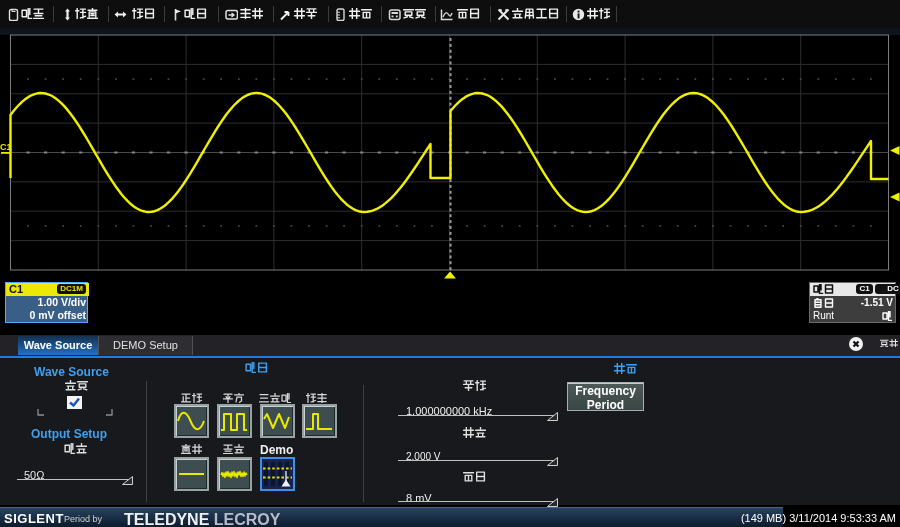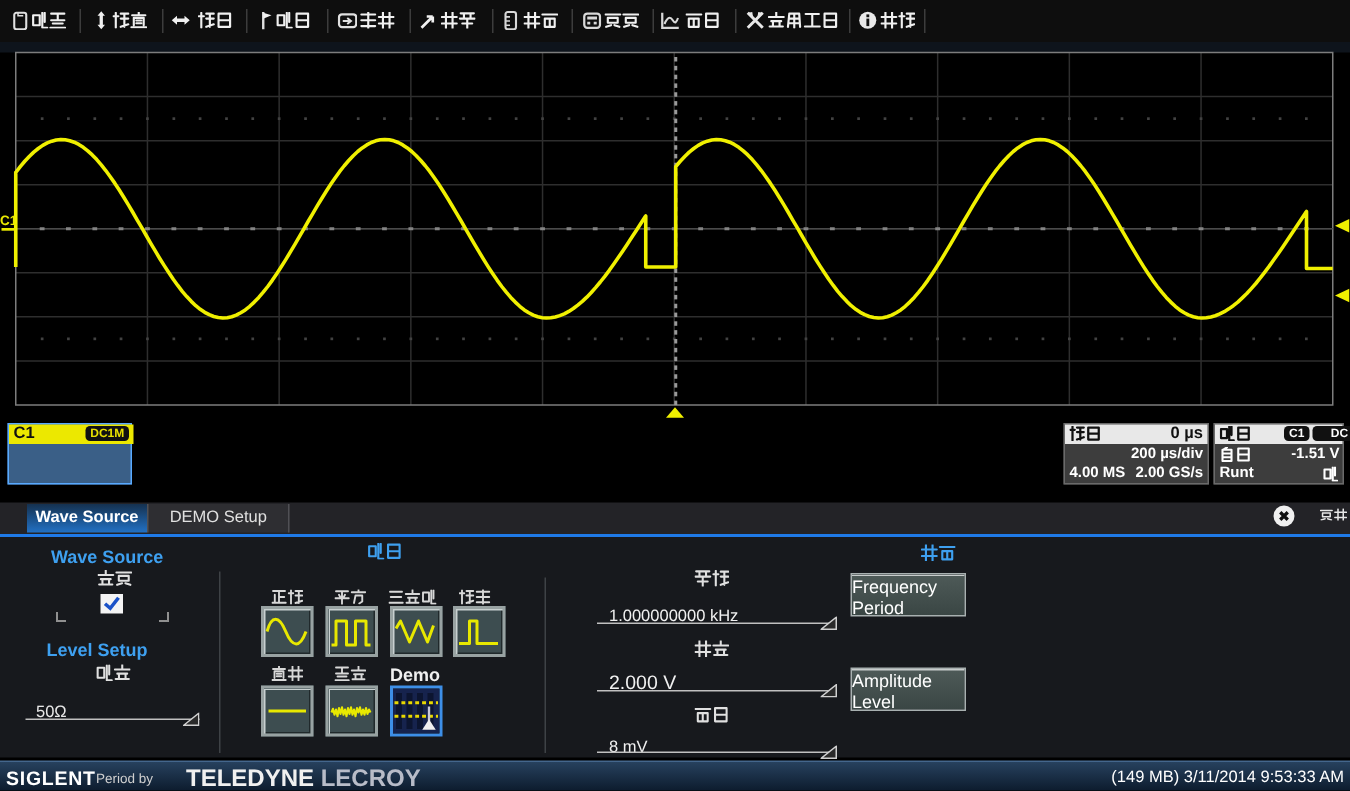--- a/index.html
+++ b/index.html
@@ -1,17 +1,17 @@
 <!DOCTYPE html>
 <html><head><meta charset="utf-8"><style>
 *{margin:0;padding:0;box-sizing:border-box}
 body{width:900px;height:527px;background:#000;font-family:"Liberation Sans",sans-serif;overflow:hidden}
 .a{position:absolute}
 .wb{width:35px;height:34px;border:2px solid #98a2a2;background:#3d4d50;box-shadow:inset 1px 1px 0 #c8d0d0, inset -1px -1px 0 #20292b}
-.btn{background:linear-gradient(#4e5a58,#3a4644);border:1px solid #a8b0b0;box-shadow:inset 0 1px 0 #c8cccc;color:#fff;font-size:12px;font-weight:normal;text-align:left;line-height:14px;padding-top:1px}
+.btn{background:linear-gradient(#4e5a58,#3a4644);border:1px solid #a8b0b0;box-shadow:inset 0 1px 0 #c8cccc;color:#fff;font-size:12px;font-weight:bold;text-align:center;line-height:14px;padding-top:1px}
 </style></head><body>
 <div class="a" style="left:0;top:0;width:900px;height:527px;background:#000">
 <div class="a" style="left:0;top:28px;width:900px;height:6.5px;background:#0e141c"></div>
     <svg class="a" style="left:0;top:0" width="900" height="527" viewBox="0 0 900 527">
       <line x1="98.3" y1="35" x2="98.3" y2="270" stroke="#2e2e2e"></line>
       <line x1="186.1" y1="35" x2="186.1" y2="270" stroke="#2e2e2e"></line>
       <line x1="273.9" y1="35" x2="273.9" y2="270" stroke="#2e2e2e"></line>
       <line x1="361.7" y1="35" x2="361.7" y2="270" stroke="#2e2e2e"></line>
       <line x1="449.5" y1="35" x2="449.5" y2="270" stroke="#2e2e2e"></line>
       <line x1="537.3" y1="35" x2="537.3" y2="270" stroke="#2e2e2e"></line>
@@ -345,53 +345,41 @@
       <div class="a" style="left:435px;top:6px;width:1px;height:16px;background:#3c3c3c"></div>
       <div class="a" style="left:490px;top:6px;width:1px;height:16px;background:#3c3c3c"></div>
       <div class="a" style="left:566px;top:6px;width:1px;height:16px;background:#3c3c3c"></div>
       <div class="a" style="left:616px;top:6px;width:1px;height:16px;background:#3c3c3c"></div>
     </div>
     <div class="a" style="left:5px;top:282px;width:83px;height:41px;border:1px solid #59aaff;background:#3a5f87">
       <div class="a" style="left:0;top:0;width:83px;height:13px;background:#ece800">
         <span class="a" style="left:3px;top:0px;font-weight:bold;font-size:11px;color:#111">C1</span>
         <span class="a" style="left:51px;top:1px;width:29px;height:10px;background:#111;border-radius:3px;color:#e8e000;font-size:8px;font-weight:bold;text-align:center;line-height:10px">DC1M</span>
       </div>
-    </div>
-    <div class="a" style="left:709px;top:282px;width:97px;height:41px;background:#3d3d3d;border:1px solid #6a6a6a">
-      <div class="a" style="left:0;top:0;width:95px;height:13px;background:#e8e8e8">
-        <span class="a" style="left:3px;top:1px">
-          <svg style="display:block;margin-top:0px" width="21" height="10" viewBox="0 0 21 10" fill="none" stroke="#111" stroke-width="1.50" stroke-linecap="round">
-            <path transform="translate(0.0,0)" d="M2.0 0.5L2.0 9.5M0.5 2.5L3.5 2.5M5.0 1.0L9.5 1.0M5.0 4.0L9.5 4.0M7.2 1.0L7.2 9.0M5.0 9.0L9.5 7.5"></path>
-            <path transform="translate(11.0,0)" d="M1.5 1.0L8.5 1.0M1.5 1.0L1.5 9.0M8.5 1.0L8.5 9.0M1.5 9.0L8.5 9.0M1.5 5.0L8.5 5.0"></path>
-          </svg>
-        </span>
-        <span class="a" style="left:0;top:0px;width:92px;text-align:right;color:#111;font-size:11px;font-weight:bold">0 µs</span>
-      </div>
-      <div class="a" style="left:0;top:13px;width:92px;text-align:right;color:#fff;font-size:10px;font-weight:bold;line-height:13px">200 µs/div<br>2.00 GS/s</div>
-      <div class="a" style="left:3px;top:26px;color:#fff;font-size:10px;font-weight:bold;line-height:13px">4.00 MS</div>
+      <div class="a" style="left:0;top:13px;width:80px;text-align:right;color:#fff;font-size:10.5px;font-weight:bold;line-height:13px">1.00 V/div<br>0 mV offset</div>
     </div>
     <div class="a" style="left:809px;top:282px;width:87px;height:41px;background:#3d3d3d;border:1px solid #6a6a6a">
       <div class="a" style="left:0;top:0;width:85px;height:13px;background:#e8e8e8">
         <span class="a" style="left:3px;top:1px">
           <svg style="display:block;margin-top:0px" width="21" height="10" viewBox="0 0 21 10" fill="none" stroke="#111" stroke-width="1.50" stroke-linecap="round">
             <path transform="translate(0.0,0)" d="M1.0 2.0L5.0 2.0M1.0 2.0L1.0 8.0M5.0 2.0L5.0 8.0M1.0 8.0L5.0 8.0M6.5 0.5L6.5 9.5M6.5 9.5L9.5 9.5M8.0 0.5L8.0 6.0"></path>
             <path transform="translate(11.0,0)" d="M1.5 1.0L8.5 1.0M1.5 1.0L1.5 9.0M8.5 1.0L8.5 9.0M1.5 9.0L8.5 9.0M1.5 5.0L8.5 5.0"></path>
           </svg>
         </span>
         <span class="a" style="left:46px;top:1px;width:17px;height:10px;background:#111;border-radius:3px;color:#fff;font-size:8px;font-weight:bold;text-align:center;line-height:10px">C1</span>
         <span class="a" style="left:65px;top:1px;width:36px;height:10px;background:#111;border-radius:3px;color:#fff;font-size:8px;font-weight:bold;text-align:center;line-height:10px">DC</span>
       </div>
       <div class="a" style="left:3px;top:15px">
         <svg style="display:block;margin-top:0px" width="21" height="10" viewBox="0 0 21 10" fill="none" stroke="#fff" stroke-width="1.40" stroke-linecap="round">
           <path transform="translate(0.0,0)" d="M5.0 0.2L3.0 1.5M2.0 1.8L8.0 1.8M2.0 1.8L2.0 9.3M8.0 1.8L8.0 9.3M2.0 4.3L8.0 4.3M2.0 6.8L8.0 6.8M2.0 9.3L8.0 9.3"></path>
           <path transform="translate(11.0,0)" d="M1.5 1.0L8.5 1.0M1.5 1.0L1.5 9.0M8.5 1.0L8.5 9.0M1.5 9.0L8.5 9.0M1.5 5.0L8.5 5.0"></path>
         </svg>
       </div>
       <div class="a" style="left:0;top:13px;width:83px;text-align:right;color:#fff;font-size:10px;font-weight:bold;line-height:13px">-1.51 V</div>
-      <div class="a" style="left:3px;top:27px;color:#fff;font-size:10px;font-weight:bold">Runt</div>
+      <div class="a" style="left:3px;top:27px;color:#fff;font-size:10px;font-weight:normal">Runt</div>
       <div class="a" style="left:72px;top:28px">
         <svg style="display:block;margin-top:0px" width="10" height="10" viewBox="0 0 10 10" fill="none" stroke="#fff" stroke-width="1.40" stroke-linecap="round">
           <path transform="translate(0.0,0)" d="M1.0 2.0L5.0 2.0M1.0 2.0L1.0 8.0M5.0 2.0L5.0 8.0M1.0 8.0L5.0 8.0M6.5 0.5L6.5 9.5M6.5 9.5L9.5 9.5M8.0 0.5L8.0 6.0"></path>
         </svg>
       </div>
     </div>
     <div class="a" style="left:0;top:335px;width:900px;height:23px;background:#232327">
       <div class="a" style="left:18px;top:1px;width:80px;height:19px;background:linear-gradient(#15314f,#2271c4);color:#fff;font-size:11px;font-weight:bold;text-align:center;line-height:19px">Wave Source</div>
       <div class="a" style="left:98px;top:1px;width:95px;height:19px;background:#2e2e32;border-left:1px solid #505055;border-right:1px solid #505055;color:#e0e0e0;font-size:11px;text-align:center;line-height:19px">DEMO Setup</div>
       <div class="a" style="left:849px;top:2px;width:14px;height:14px;border-radius:50%;background:#f0f0f0"></div>
@@ -420,21 +408,21 @@
             <path d="M3 6.5 L6.5 9.5 L12 2.5" stroke="#1a52c8" stroke-width="2.4" fill="none"></path>
           </svg>
         </div>
       </div>
       <div class="a" style="left:37px;top:44px"><svg width="8" height="8">
           <path d="M1 1 L1 7 L7 7" stroke="#909090" fill="none" stroke-width="1.3"></path>
         </svg></div>
       <div class="a" style="left:105px;top:44px"><svg width="8" height="8">
           <path d="M7 1 L7 7 L1 7" stroke="#909090" fill="none" stroke-width="1.3"></path>
         </svg></div>
-      <div class="a" style="left:31px;top:66px"><span style="color:#3ea0f0;font-size:12px;font-weight:bold">Level Setup</span></div>
+      <div class="a" style="left:31px;top:66px"><span style="color:#3ea0f0;font-size:12px;font-weight:bold">Output Setup</span></div>
       <div class="a" style="left:64px;top:85px">
         <svg style="display:block;margin-top:0px" width="23" height="11" viewBox="0 0 23 11" fill="none" stroke="#e0e0e0" stroke-width="1.38" stroke-linecap="round">
           <path transform="translate(0.0,0)" d="M1.1 2.2L5.5 2.2M1.1 2.2L1.1 8.8M5.5 2.2L5.5 8.8M1.1 8.8L5.5 8.8M7.2 0.6L7.2 10.5M7.2 10.5L10.5 10.5M8.8 0.6L8.8 6.6"></path>
           <path transform="translate(12.0,0)" d="M5.5 0.2L5.5 3.3M0.6 3.3L10.5 3.3M2.2 6.1L8.8 6.1M1.1 9.7L9.9 9.7M3.3 6.1L3.3 9.7M7.7 6.1L7.7 9.7"></path>
         </svg>
       </div>
       <div class="a" style="left:24px;top:107px"><span style="color:#e8e8e8;font-size:11px">50Ω</span></div>
       <div class="a" style="left:17px;top:121px">
         <div style="width:116px;height:1px;background:#c0c0c0"></div>
       </div>
@@ -465,21 +453,21 @@
       </div>
       <div class="a" style="left:547px;top:49px"><svg width="11" height="9">
           <path d="M10.5 0.5 L10.5 8.5 L0.5 8.5 Z" fill="#2a2a2a" stroke="#d0d0d0"></path>
         </svg></div>
       <div class="a" style="left:463px;top:69px">
         <svg style="display:block;margin-top:0px" width="23" height="11" viewBox="0 0 23 11" fill="none" stroke="#e0e0e0" stroke-width="1.38" stroke-linecap="round">
           <path transform="translate(0.0,0)" d="M3.3 0.2L3.3 10.8M7.7 0.2L7.7 10.8M0.6 3.3L10.5 3.3M0.6 7.7L10.5 7.7"></path>
           <path transform="translate(12.0,0)" d="M5.5 0.2L5.5 3.3M0.6 3.3L10.5 3.3M2.2 6.1L8.8 6.1M1.1 9.7L9.9 9.7M3.3 6.1L3.3 9.7M7.7 6.1L7.7 9.7"></path>
         </svg>
       </div>
-      <div class="a" style="left:406px;top:88px"><span style="color:#f0f0f0;font-size:13px">2.000 V</span></div>
+      <div class="a" style="left:406px;top:88px"><span style="color:#f0f0f0;font-size:10px">2.000 V</span></div>
       <div class="a" style="left:398px;top:102px">
         <div style="width:160px;height:1px;background:#c0c0c0"></div>
       </div>
       <div class="a" style="left:547px;top:94px"><svg width="11" height="9">
           <path d="M10.5 0.5 L10.5 8.5 L0.5 8.5 Z" fill="#2a2a2a" stroke="#d0d0d0"></path>
         </svg></div>
       <div class="a" style="left:463px;top:113px">
         <svg style="display:block;margin-top:0px" width="23" height="11" viewBox="0 0 23 11" fill="none" stroke="#e0e0e0" stroke-width="1.38" stroke-linecap="round">
           <path transform="translate(0.0,0)" d="M0.6 1.7L10.5 1.7M2.2 4.4L8.8 4.4M2.2 4.4L2.2 9.9M8.8 4.4L8.8 9.9M2.2 9.9L8.8 9.9M5.5 4.4L5.5 9.9"></path>
           <path transform="translate(12.0,0)" d="M1.7 1.1L9.4 1.1M1.7 1.1L1.7 9.9M9.4 1.1L9.4 9.9M1.7 9.9L9.4 9.9M1.7 5.5L9.4 5.5"></path>
@@ -493,23 +481,20 @@
           <path d="M10.5 0.5 L10.5 8.5 L0.5 8.5 Z" fill="#2a2a2a" stroke="#d0d0d0"></path>
         </svg></div>
       <div class="a" style="left:614px;top:5px">
         <svg style="display:block;margin-top:0px" width="23" height="11" viewBox="0 0 23 11" fill="none" stroke="#3ea0f0" stroke-width="1.43" stroke-linecap="round">
           <path transform="translate(0.0,0)" d="M3.3 0.2L3.3 10.8M7.7 0.2L7.7 10.8M0.6 3.3L10.5 3.3M0.6 7.7L10.5 7.7"></path>
           <path transform="translate(12.0,0)" d="M0.6 1.7L10.5 1.7M2.2 4.4L8.8 4.4M2.2 4.4L2.2 9.9M8.8 4.4L8.8 9.9M2.2 9.9L8.8 9.9M5.5 4.4L5.5 9.9"></path>
         </svg>
       </div>
       <div class="a" style="left:567px;top:24px">
         <div class="btn" style="width:77px;height:29px">Frequency<br>Period</div>
-      </div>
-      <div class="a" style="left:567px;top:87px">
-        <div class="btn" style="width:77px;height:29px">Amplitude<br>Level</div>
       </div>
       <div class="a" style="left:181px;top:35px">
         <svg style="display:block;margin-top:0px" width="21" height="10" viewBox="0 0 21 10" fill="none" stroke="#d8d8d8" stroke-width="1.25" stroke-linecap="round">
           <path transform="translate(0.0,0)" d="M1.0 1.0L9.0 1.0M5.0 1.0L5.0 8.8M5.0 5.0L8.5 5.0M2.2 3.5L2.2 8.8M0.5 8.8L9.5 8.8"></path>
           <path transform="translate(11.0,0)" d="M2.0 0.5L2.0 9.5M0.5 2.5L3.5 2.5M5.0 1.0L9.5 1.0M5.0 4.0L9.5 4.0M7.2 1.0L7.2 9.0M5.0 9.0L9.5 7.5"></path>
         </svg>
       </div>
       <div class="a wb" style="left:174px;top:46px"><svg width="31" height="30" viewBox="0 0 31 30" fill="none" stroke="#e8e800" stroke-width="2" stroke-linejoin="round">
           <path d="M2 15 C5 4, 10 4, 14.5 15 C19 26, 24 26, 28 15"></path>
         </svg></div>
@@ -567,18 +552,18 @@
           <rect x="16" y="3" width="4" height="24" fill="#0c1530"></rect>
           <rect x="23" y="3" width="4" height="24" fill="#0c1530"></rect>
           <g stroke="#e8d800" stroke-width="2" stroke-dasharray="2.6 2">
             <path d="M1 9.5 L30 9.5"></path>
             <path d="M1 18.5 L30 18.5"></path>
           </g>
           <rect x="23.2" y="12" width="1.6" height="10" fill="#c8c8d8"></rect>
           <path d="M24 20.5 L28.5 27.5 L19.5 27.5 Z" fill="#f0f0f0"></path>
         </svg></div>
     </div>
-    <div class="a" style="left:0;top:507px;width:900px;height:20px;background:linear-gradient(#27415e,#0d1c2e);border-top:1px solid #44668c">
+    <div class="a" style="left:0;top:507px;width:783px;height:20px;background:linear-gradient(#27415e,#0d1c2e);border-top:1px solid #44668c">
       <span class="a" style="left:4px;top:3px;font-size:13px;font-weight:bold;color:#fff;letter-spacing:0.5px">SIGLENT</span>
       <span class="a" style="left:64px;top:6px;font-size:9px;color:#d0d0d0">Period by</span>
       <span class="a" style="left:124px;top:3px;font-size:16px;font-weight:bold;color:#f0f0f0">TELEDYNE <span style="color:#b8bcc8">LECROY</span></span>
       <span class="a" style="left:0;top:4px;width:896px;text-align:right;font-size:11px;color:#fff">(149 MB) 3/11/2014 9:53:33 AM</span>
     </div>
 </div>
 </body></html>

